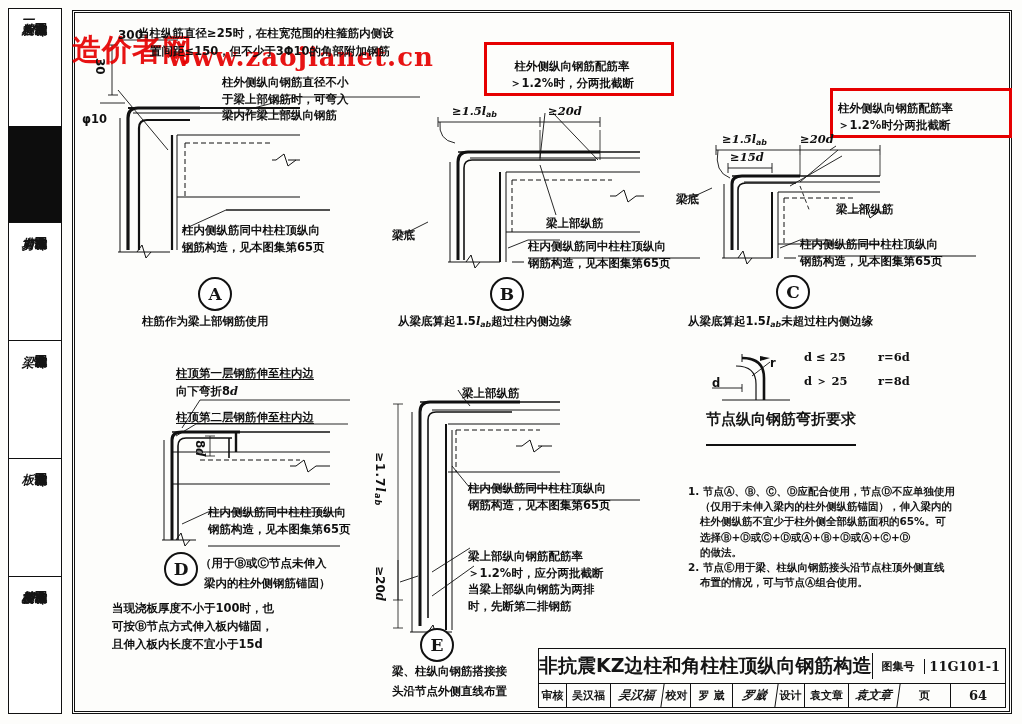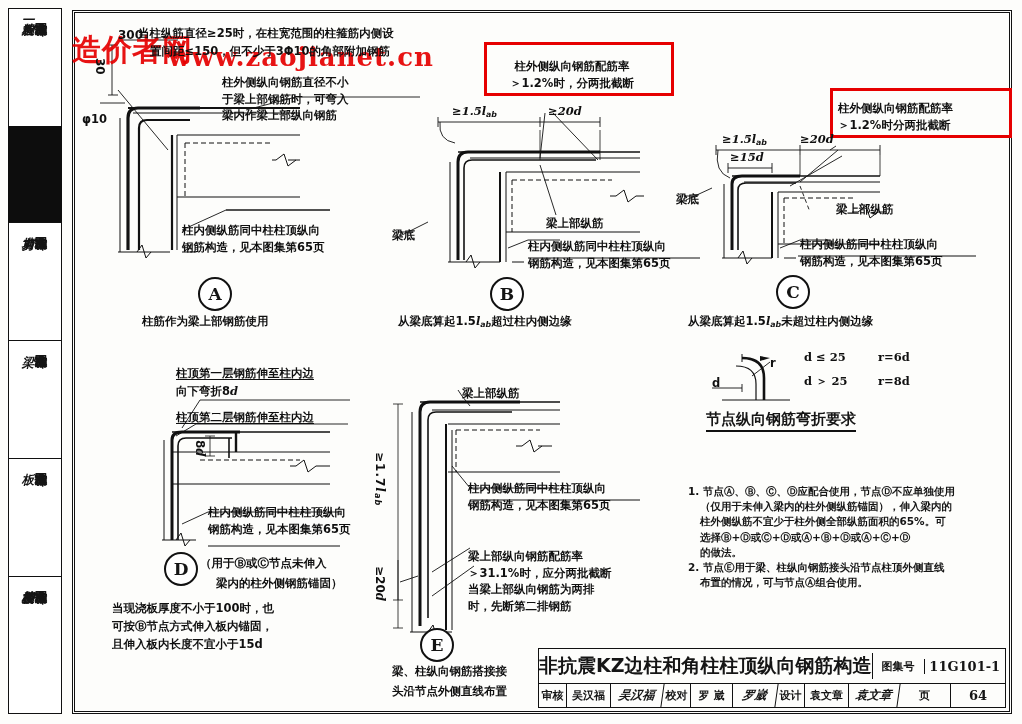--- a/index.html
+++ b/index.html
@@ -158,21 +158,21 @@
     font-weight: 700;
     font-family: "DejaVu Sans", sans-serif;
   }
   .notes .ln { white-space: nowrap; }
   .notes .ind { padding-left: 12px; }
 
   .bendtitle {
     position: absolute;
     font-size: 15px; font-weight: 700;
     border-bottom: 2px solid #111;
-    padding-bottom: 1px;
+    padding-bottom: 15px;
     font-family: "DejaVu Sans", sans-serif;
   }
 </style>
 </head>
 <body>
 
 <div class="page">
 
   <div class="sidebar">
     <div class="tab" style="flex:0 0 118px">
@@ -452,32 +452,32 @@
 
   <div class="t ul" style="left:176px; top:366px;">柱顶第一层钢筋伸至柱内边</div>
   <div class="t" style="left:176px; top:384px;">向下弯折8<span class="ital">d</span></div>
   <div class="t ul" style="left:176px; top:410px;">柱顶第二层钢筋伸至柱内边</div>
   <div class="t xs" style="left:192px; top:440px; writing-mode:vertical-rl;">8<span class="ital">d</span></div>
   <div class="t" style="left:208px; top:504px; line-height:1.45;">柱内侧纵筋同中柱柱顶纵向
 钢筋构造，见本图集第65页</div>
 
   <div class="circ" style="left:164px; top:552px;">D</div>
   <div class="t" style="left:200px; top:556px;">（用于Ⓑ或Ⓒ节点未伸入</div>
-  <div class="t" style="left:216px; top:576px;text-align:center;">梁内的柱外侧钢筋锚固）</div>
+  <div class="t" style="left:204px; top:576px;text-align:center;">梁内的柱外侧钢筋锚固）</div>
   <div class="t" style="left:112px; top:600px; line-height:1.55;">当现浇板厚度不小于100时，也
 可按Ⓑ节点方式伸入板内锚固，
 且伸入板内长度不宜小于15d</div>
 
   <div class="t" style="left:462px; top:386px;">梁上部纵筋</div>
   <div class="t xs" style="left:372px; top:452px; writing-mode:vertical-rl; letter-spacing:1px;">≥1.7<span class="ital">l</span><span class="sub">ab</span></div>
   <div class="t xs" style="left:372px; top:566px; writing-mode:vertical-rl;">≥20<span class="ital">d</span></div>
   <div class="t" style="left:468px; top:480px; line-height:1.45;">柱内侧纵筋同中柱柱顶纵向
 钢筋构造，见本图集第65页</div>
   <div class="t" style="left:468px; top:548px; line-height:1.45;">梁上部纵向钢筋配筋率
-＞31.1%时，应分两批截断
+＞1.2%时，应分两批截断
 当梁上部纵向钢筋为两排
 时，先断第二排钢筋</div>
 
   <div class="circ" style="left:420px; top:628px;">E</div>
   <div class="t" style="left:392px; top:664px;">梁、柱纵向钢筋搭接接</div>
   <div class="t" style="left:392px; top:684px;">头沿节点外侧直线布置</div>
 
   <div class="t" style="left:712px; top:376px;">d</div>
   <div class="t" style="left:770px; top:356px;">r</div>
   <div class="t num" style="left:804px; top:350px;">d ≤ 25</div>

